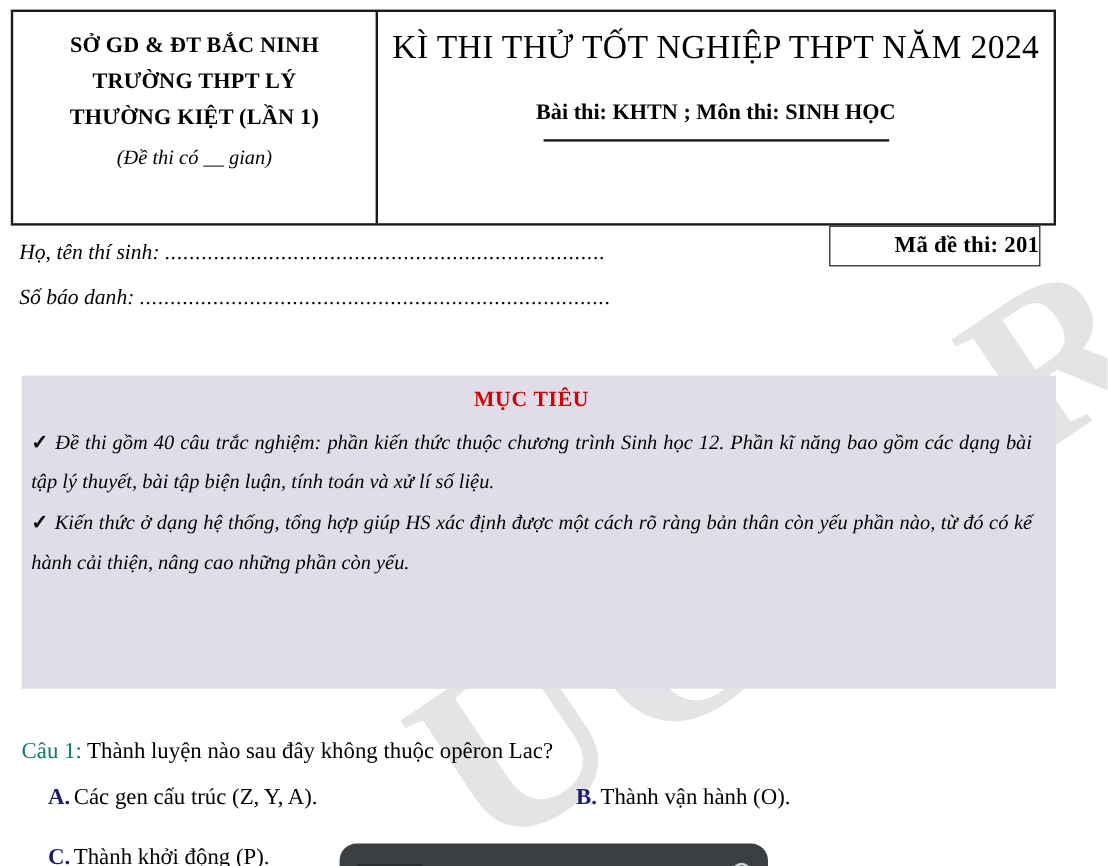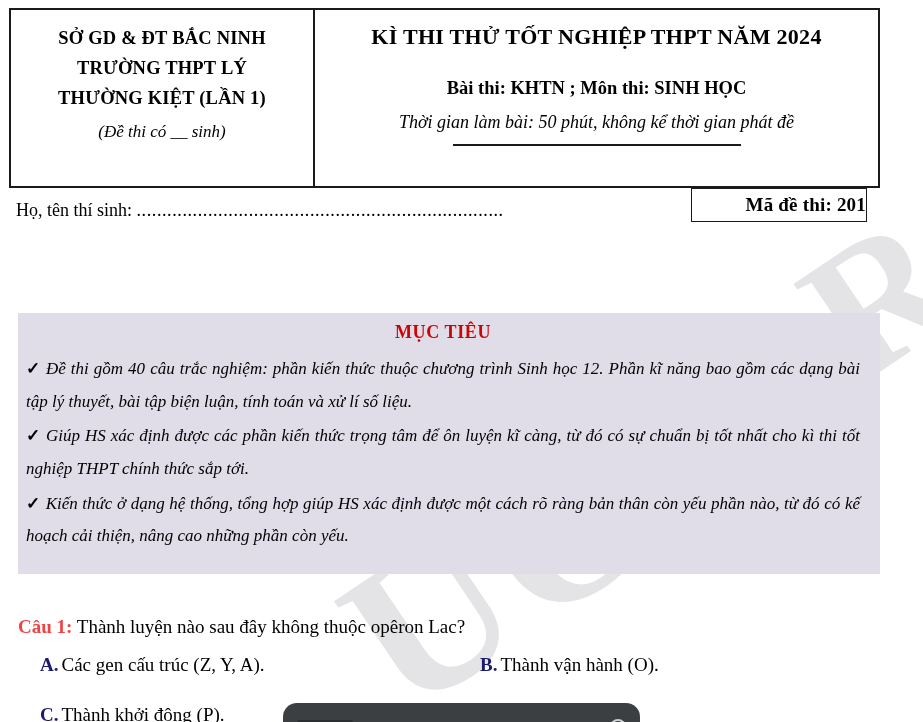--- a/index.html
+++ b/index.html
@@ -86,22 +86,22 @@
   }
   .hdr-left .hdr-line-bold {
     font-size: 18.5px;
   }
   .hdr-note {
     font-style: italic;
     font-size: 17px;
     margin-top: 8px;
   }
   .hdr-title {
-    font-weight: 700;
-    font-size: 22px;
+    font-weight: 400;
+    font-size: 28px;
     letter-spacing: 0.3px;
   }
   .hdr-sub {
     font-weight: 700;
     font-size: 18.5px;
     margin-top: 28px;
   }
   .hdr-time {
     font-style: italic;
     font-size: 18px;
@@ -120,20 +120,21 @@
     left: 16px;
     top: 196px;
     width: 560px;
   }
   .cand-row {
     font-size: 18px;
     line-height: 1.58;
     margin-bottom: 9px;
     white-space: nowrap;
     overflow: hidden;
+    font-style: italic;
   }
   .cand-label {
     font-size: 18px;
   }
   .cand-dots {
     font-size: 18px;
     letter-spacing: 0.6px;
   }
 
   
@@ -194,22 +195,22 @@
     left: 18px;
     top: 612px;
     width: 880px;
   }
   .q-stem {
     font-size: 19px;
     line-height: 1.6;
     margin-bottom: 9px;
   }
   .q-num {
-    font-weight: 700;
-    color: #ef4444;
+    font-weight: 400;
+    color: #0f766e;
   }
   .q-options {
     display: grid;
     grid-template-columns: 440px 1fr;
     row-gap: 21px;
     padding-left: 22px;
     box-sizing: border-box;
   }
   .q-option {
     font-size: 19px;
@@ -261,52 +262,52 @@
   <div class="wm-text wm-b">ORG</div>
 </div>
 
 <div class="page">
 
   <div class="header-table">
     <div class="hdr-left">
       <div class="hdr-line-bold">SỞ GD &amp; ĐT BẮC NINH</div>
       <div class="hdr-line-bold">TRƯỜNG THPT LÝ</div>
       <div class="hdr-line-bold">THƯỜNG KIỆT (LẦN 1)</div>
-      <div class="hdr-note">(Đề thi có __ sinh)</div>
+      <div class="hdr-note">(Đề thi có __ gian)</div>
     </div>
     <div class="hdr-right">
       <div class="hdr-title">KÌ THI THỬ TỐT NGHIỆP THPT NĂM 2024</div>
       <div class="hdr-sub">Bài thi: KHTN ; Môn thi: SINH HỌC</div>
-      <div class="hdr-time">Thời gian làm bài: 50 phút, không kể thời gian phát đề</div>
       <div class="hdr-rule"></div>
     </div>
   </div>
 
   <div class="candidate-block">
     <div class="cand-row">
       <span class="cand-label">Họ, tên thí sinh:</span>
       <span class="cand-dots">........................................................................</span>
     </div>
+    <div class="cand-row">
+      <span class="cand-label">Số báo danh:</span>
+      <span class="cand-dots">.............................................................................</span>
+    </div>
   </div>
 
   <div class="exam-code-box">
     <span class="exam-code-text">Mã đề thi: 201</span>
   </div>
 
   <div class="objectives">
     <div class="obj-title">MỤC TIÊU</div>
 
     <div class="obj-item">
       <span class="obj-check">✓</span><span>Đề thi gồm 40 câu trắc nghiệm: phần kiến thức thuộc chương trình Sinh học 12. Phần kĩ năng bao gồm các dạng bài tập lý thuyết, bài tập biện luận, tính toán và xử lí số liệu.</span>
     </div>
     <div class="obj-item">
-      <span class="obj-check">✓</span><span>Giúp HS xác định được các phần kiến thức trọng tâm để ôn luyện kĩ càng, từ đó có sự chuẩn bị tốt nhất cho kì thi tốt nghiệp THPT chính thức sắp tới.</span>
-    </div>
-    <div class="obj-item">
-      <span class="obj-check">✓</span><span>Kiến thức ở dạng hệ thống, tổng hợp giúp HS xác định được một cách rõ ràng bản thân còn yếu phần nào, từ đó có kế hoạch cải thiện, nâng cao những phần còn yếu.</span>
+      <span class="obj-check">✓</span><span>Kiến thức ở dạng hệ thống, tổng hợp giúp HS xác định được một cách rõ ràng bản thân còn yếu phần nào, từ đó có kế hành cải thiện, nâng cao những phần còn yếu.</span>
     </div>
   </div>
 
   <div class="question-block">
     <div class="q-stem">
       <span class="q-num">Câu 1:</span>
       <span>Thành luyện nào sau đây không thuộc opêron Lac?</span>
     </div>
     <div class="q-options">
       <div class="q-option">

